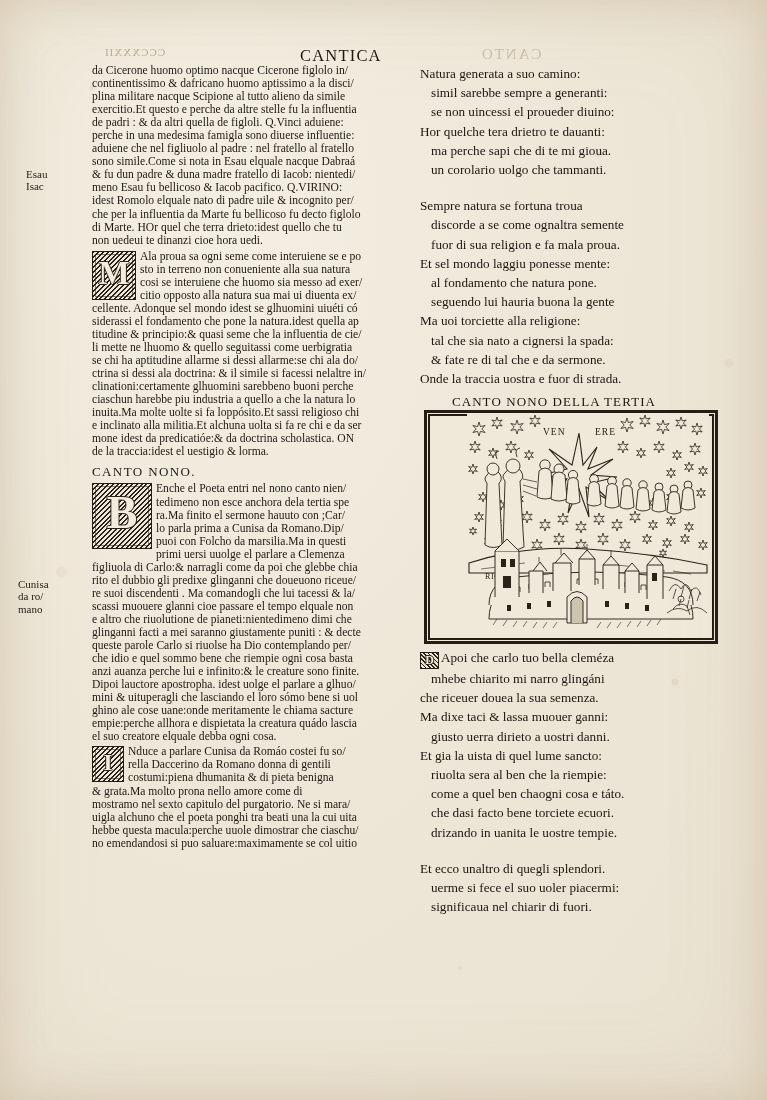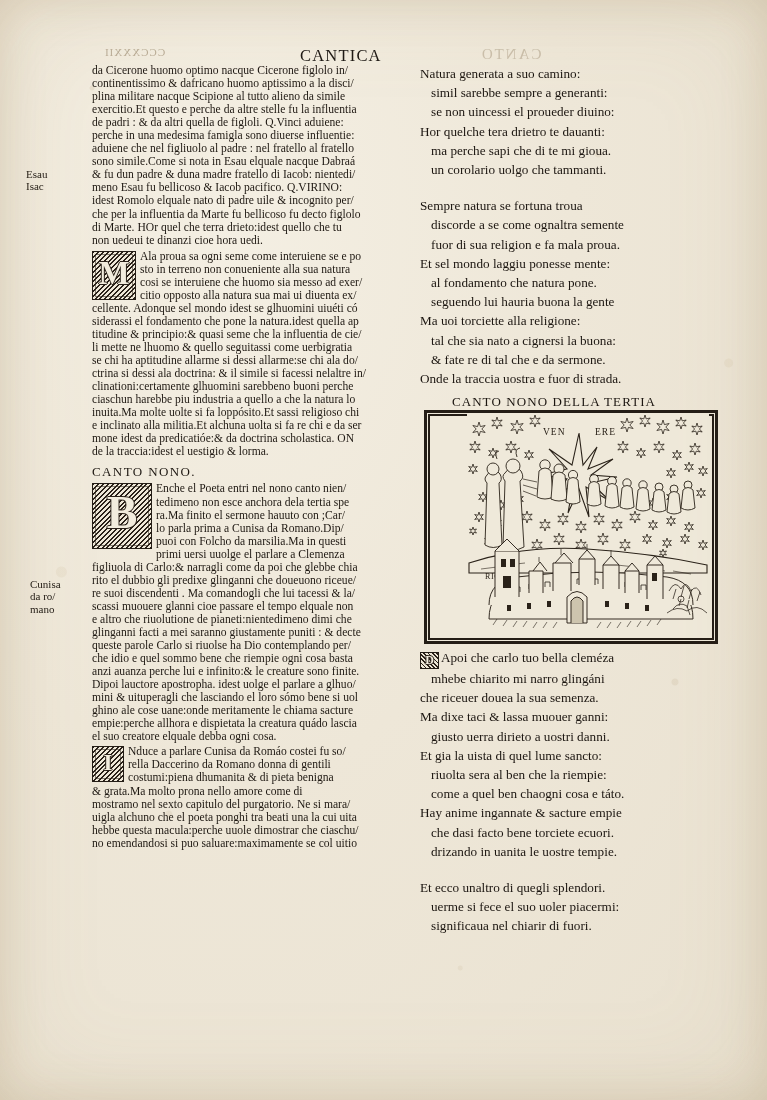--- a/index.html
+++ b/index.html
@@ -208,21 +208,21 @@
 
   <div id="typeblock">
 
     <div class="folio">CCCXXXII</div>
     <div class="running-head">CANTICA</div>
 
     <div class="margin-note" style="left:26px;top:168px;">
       <div>Esau</div>
       <div>Isac</div>
     </div>
-    <div class="margin-note" style="left:30px;top:578px;">
+    <div class="margin-note" style="left:18px;top:578px;">
       <div>Cunisa</div>
       <div>da ro/</div>
       <div>mano</div>
     </div>
 
     <div id="col-left">
 
       <p>
           <span class="cmt-line">da Cicerone huomo optimo nacque Cicerone figlolo in/</span>
           <span class="cmt-line">continentissimo &amp; dafricano huomo aptissimo a la disci/</span>
@@ -278,21 +278,21 @@
             <span class="vline ind">discorde a se come ognaltra semente</span>
             <span class="vline ind">fuor di sua religion e fa mala proua.</span>
           </div>
           <div class="tercet">
             <span class="vline">Et sel mondo laggiu ponesse mente:</span>
             <span class="vline ind">al fondamento che natura pone.</span>
             <span class="vline ind">seguendo lui hauria buona la gente</span>
           </div>
           <div class="tercet">
             <span class="vline">Ma uoi torciette alla religione:</span>
-            <span class="vline ind">tal che sia nato a cignersi la buona:</span>
+            <span class="vline ind">tal che sia nato a cignersi la spada:</span>
             <span class="vline ind">&amp; fate re di tal che e da sermone.</span>
           </div>
           <div class="tercet">
             <span class="vline">Onde la traccia uostra e fuor di strada.</span>
           </div>
         </div>
 
       <div class="verse-heading">
         <span>CANTO NONO DELLA TERTIA</span>
         <span class="l2">CANTICA DI DANTHE.</span>
@@ -515,21 +515,20 @@
           <div class="tercet">
             <span class="vline">Ma dixe taci &amp; lassa muouer ganni:</span>
             <span class="vline ind">giusto uerra dirieto a uostri danni.</span>
           </div>
           <div class="tercet">
             <span class="vline">Et gia la uista di quel lume sancto:</span>
             <span class="vline ind">riuolta sera al ben che la riempie:</span>
             <span class="vline ind">come a quel ben chaogni cosa e táto.</span>
           </div>
           <div class="tercet">
-            <span class="vline">Hay anime ingannate &amp; sacture empie</span>
             <span class="vline ind">che dasi facto bene torciete ecuori.</span>
             <span class="vline ind">drizando in uanita le uostre tempie.</span>
           </div>
           <div class="tercet gap">
             <span class="vline">Et ecco unaltro di quegli splendori.</span>
             <span class="vline ind">uerme si fece el suo uoler piacermi:</span>
             <span class="vline ind">significaua nel chiarir di fuori.</span>
           </div>
         </div>
     </div>

